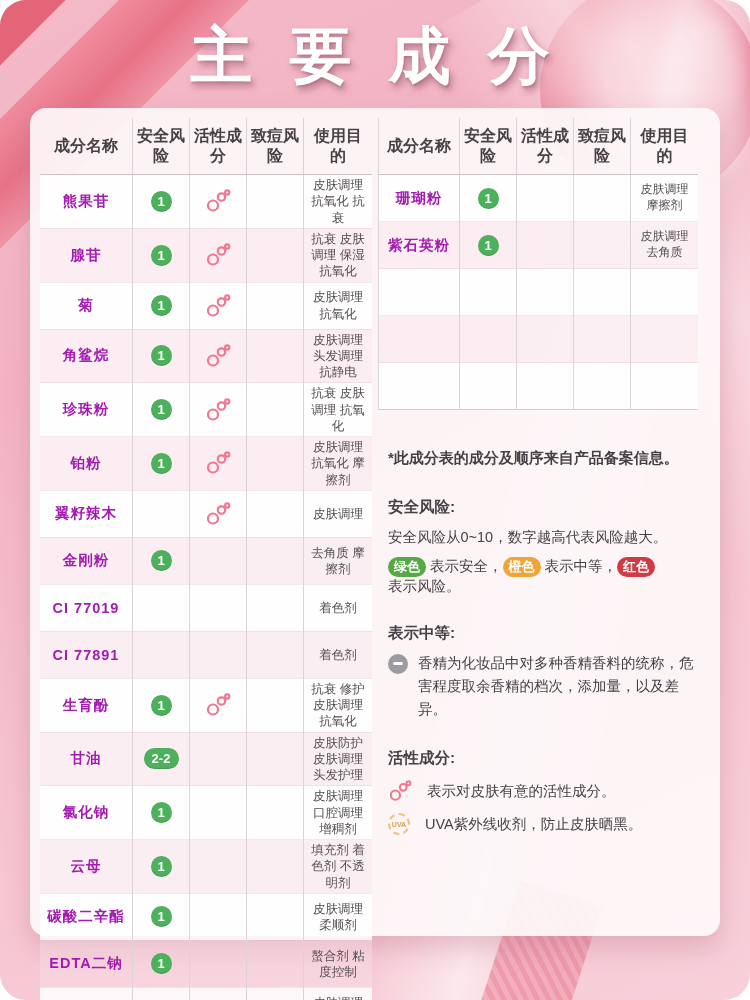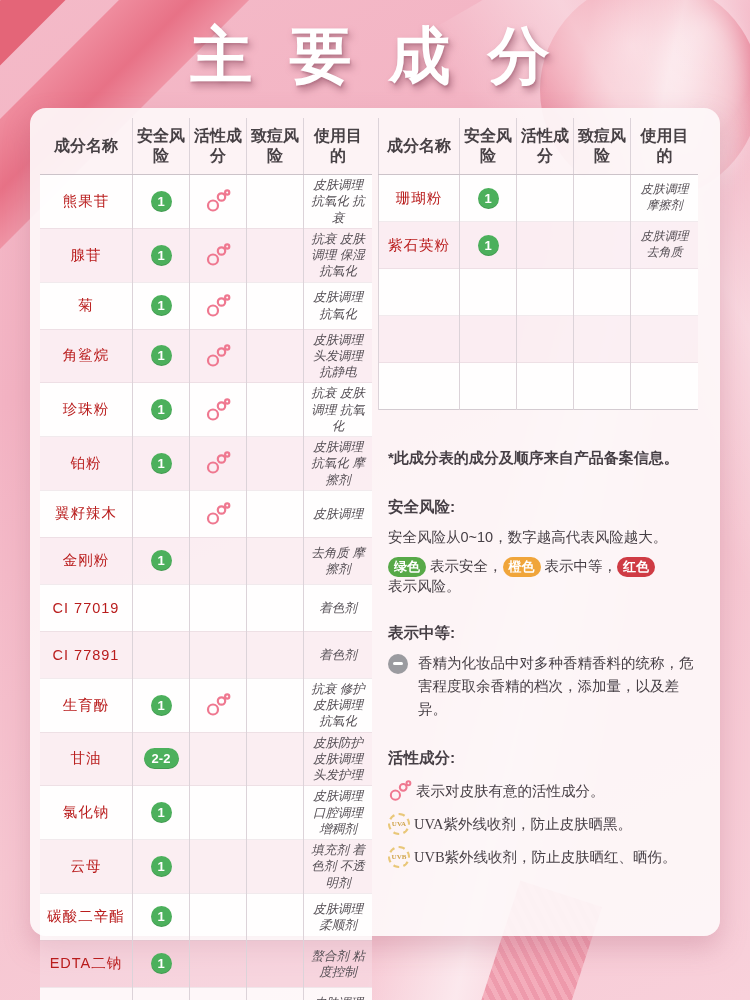--- a/index.html
+++ b/index.html
@@ -1,18 +1,18 @@
 <!DOCTYPE html>
 <html><head>
 <meta charset="utf-8">
 <style>
   html,body{margin:0;padding:0;}
   body{font-family:"Liberation Sans","DejaVu Sans",sans-serif;}
   .stage{position:relative;width:750px;height:1000px;overflow:hidden;
-    background:linear-gradient(155deg,#f4bac8 0%,#f3b3c3 30%,#f6c6d1 65%,#f8d0da 100%);}
+    background:linear-gradient(155deg,#f4bac8 0%,#f3b3c3 30%,#f6c6d1 65%,#f8d0da 100%);border-radius:26px;}
 
   
   .decor{position:absolute;}
   .ribbon-tl{left:-150px;top:28px;width:520px;height:92px;transform:rotate(-45deg);
     background:linear-gradient(180deg,#ef8a9c,#e76e83 55%,#ef93a4);opacity:.95;}
   .ribbon-tl2{left:-170px;top:-30px;width:420px;height:46px;transform:rotate(-45deg);
     background:#e25c6f;opacity:.9;}
   .ball{left:540px;top:-20px;width:220px;height:220px;border-radius:50%;
     background:radial-gradient(circle at 42% 30%,#f7bdc9 0%,#f09aab 35%,#e5778e 62%,#efa4b4 88%);}
   .ball-hl{left:660px;top:10px;width:90px;height:170px;border-radius:50%;
@@ -44,22 +44,22 @@
   table.ing th:nth-child(n+2),table.ing td:nth-child(n+2){border-left:1px solid #dcd3d9;}
   table.ing.bordered-left th:first-child,table.ing.bordered-left td:first-child{border-left:1px solid #dcd3d9;}
   table.ing{border-bottom:1px solid #d4cbd1;}
   table.ing tbody tr:nth-child(odd){background:rgba(255,255,255,.85);}
   table.ing tbody tr:nth-child(even){background:rgba(247,229,236,.38);}
   table.ing tbody tr+tr td{border-top:1px solid rgba(214,198,207,.35);}
 
   #left-table th:nth-child(1){width:86px;} #left-table th:nth-child(2),#left-table th:nth-child(3),#left-table th:nth-child(4){width:50px;}
   #right-table th:nth-child(1){width:74px;} #right-table th:nth-child(2),#right-table th:nth-child(3),#right-table th:nth-child(4){width:50px;}
 
-  td.name{font-size:14.5px;font-weight:400;color:#b91c1c;letter-spacing:1px;}
-  td.purpose{font-size:12.5px;font-weight:500;color:#544e54;line-height:1.3;font-style:italic;}
+  td.name{font-size:14.5px;font-weight:700;color:#a21caf;letter-spacing:1px;}
+  td.purpose{font-size:12.5px;font-weight:500;color:#544e54;line-height:1.3;}
   #right-table td.purpose{font-size:12px;}
   .badge{display:inline-flex;align-items:center;justify-content:center;min-width:21px;height:21px;
     border-radius:11px;background:#4cb05c;color:#fff;font-size:13px;font-weight:700;box-shadow:inset 0 -1px 0 rgba(0,0,0,.12);}
   .badge.wide{padding:0 7px;}
   svg.mol{display:inline-block;vertical-align:middle;}
 
   
   .right-col{margin-left:6px;width:335px;}
   .notes{margin-top:37px;padding:0 6px 0 10px;color:#463f45;}
   .notes p{margin:0;}
@@ -67,21 +67,21 @@
   .note-sec{margin-top:27px;}
   .sec-title{font-size:15.5px;font-weight:700;margin-bottom:8px !important;}
   .sec-line{font-size:14.5px;font-weight:500;line-height:1.6;}
   .legend{margin-top:8px !important;display:flex;align-items:center;flex-wrap:wrap;font-size:14.5px;font-weight:500;}
   .pill{display:inline-flex;align-items:center;justify-content:center;border-radius:11px;
     padding:1px 6px;margin-right:4px;color:#fff;font-size:13px;font-weight:700;}
   .frag-row{display:flex;gap:10px;align-items:flex-start;margin-top:6px;}
   .minus-icon{flex:none;width:20px;height:20px;margin-top:2px;border-radius:50%;background:#9b9ba0;
     display:inline-flex;align-items:center;justify-content:center;}
   .minus-icon::before{content:"";width:10px;height:2.5px;background:#fff;border-radius:2px;}
-  .act-item{display:flex;gap:4px;align-items:flex-end;margin-top:11px;font-family:Liberation Serif, serif;}
+  .act-item{display:flex;gap:15px;align-items:flex-end;margin-top:11px;}
   .act-item .act-text{font-size:14.5px;font-weight:500;line-height:1.45;}
   .uv-icon{flex:none;width:22px;height:22px;border-radius:50%;border:2px dashed #e9c778;
     box-sizing:border-box;color:#cfa44c;font-size:7px;font-weight:700;
     display:inline-flex;align-items:center;justify-content:center;letter-spacing:0;}
 </style>
 </head>
 <body>
 
 <div class="stage">
   <div class="decor ribbon-tl2"></div>
@@ -361,23 +361,19 @@
                       <circle cx="16.5" cy="8" r="3.7"></circle>
                       <circle cx="22.2" cy="3.5" r="2.1"></circle>
                     </g>
                   </svg>
                   <span class="act-text">表示对皮肤有意的活性成分。</span>
                 </div>
                 <div class="act-item">
                   <span class="uv-icon">UVA</span>
                   <span class="act-text">UVA紫外线收剂，防止皮肤晒黑。</span>
                 </div>
-                <div class="act-item">
-                  <span class="uv-icon">UVB</span>
-                  <span class="act-text">UVB紫外线收剂，防止皮肤晒红、晒伤。</span>
-                </div>
               </div>
           </div>
         </div>
       </div>
     </div>
   </div>
 </div>
 
 </body></html>

